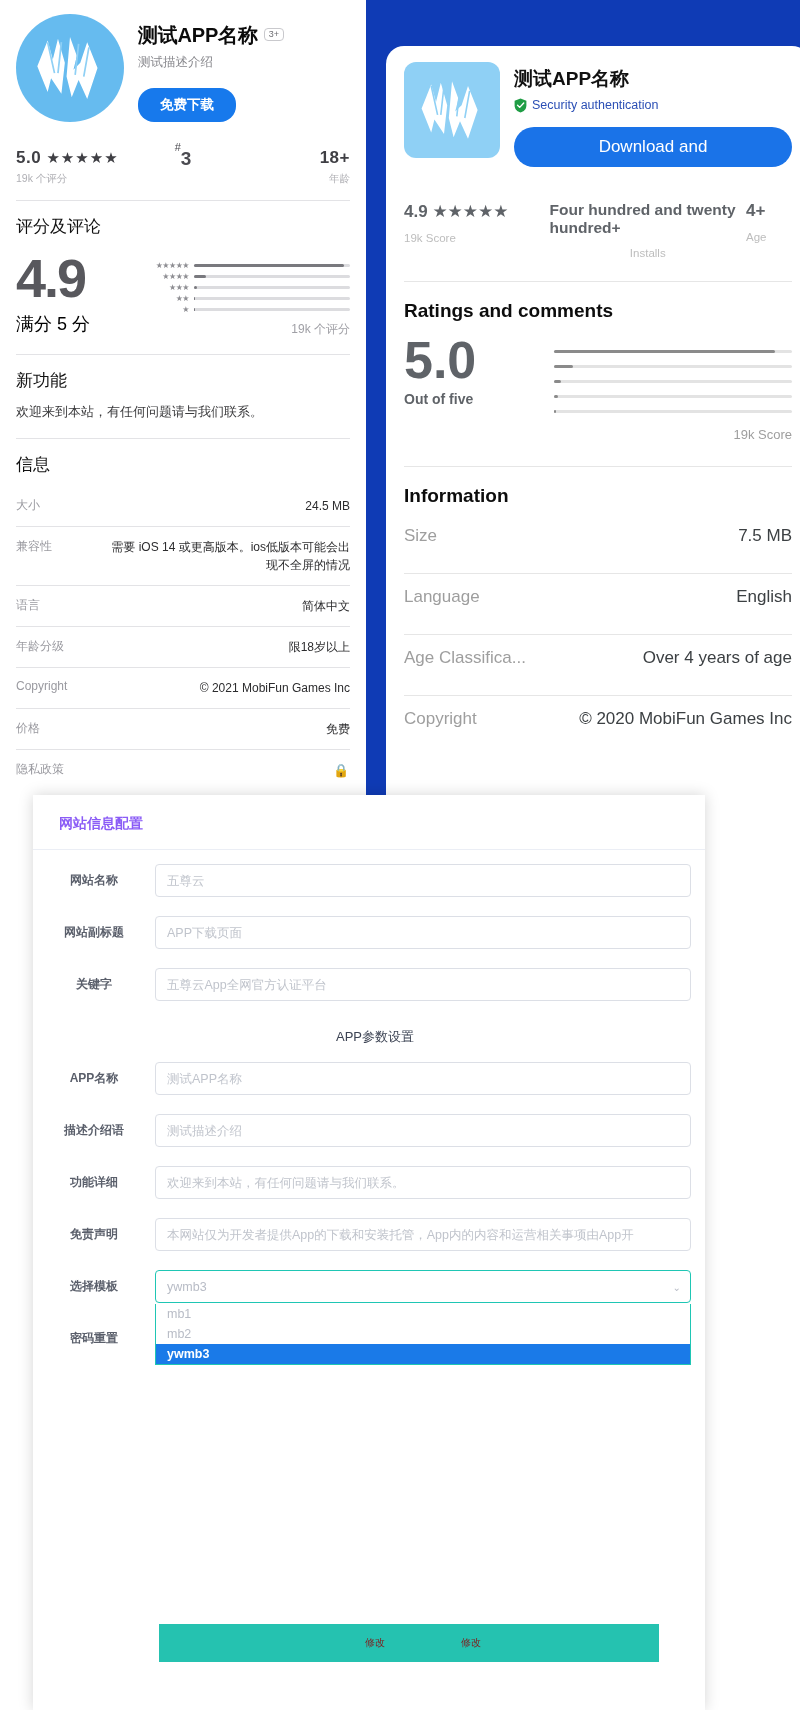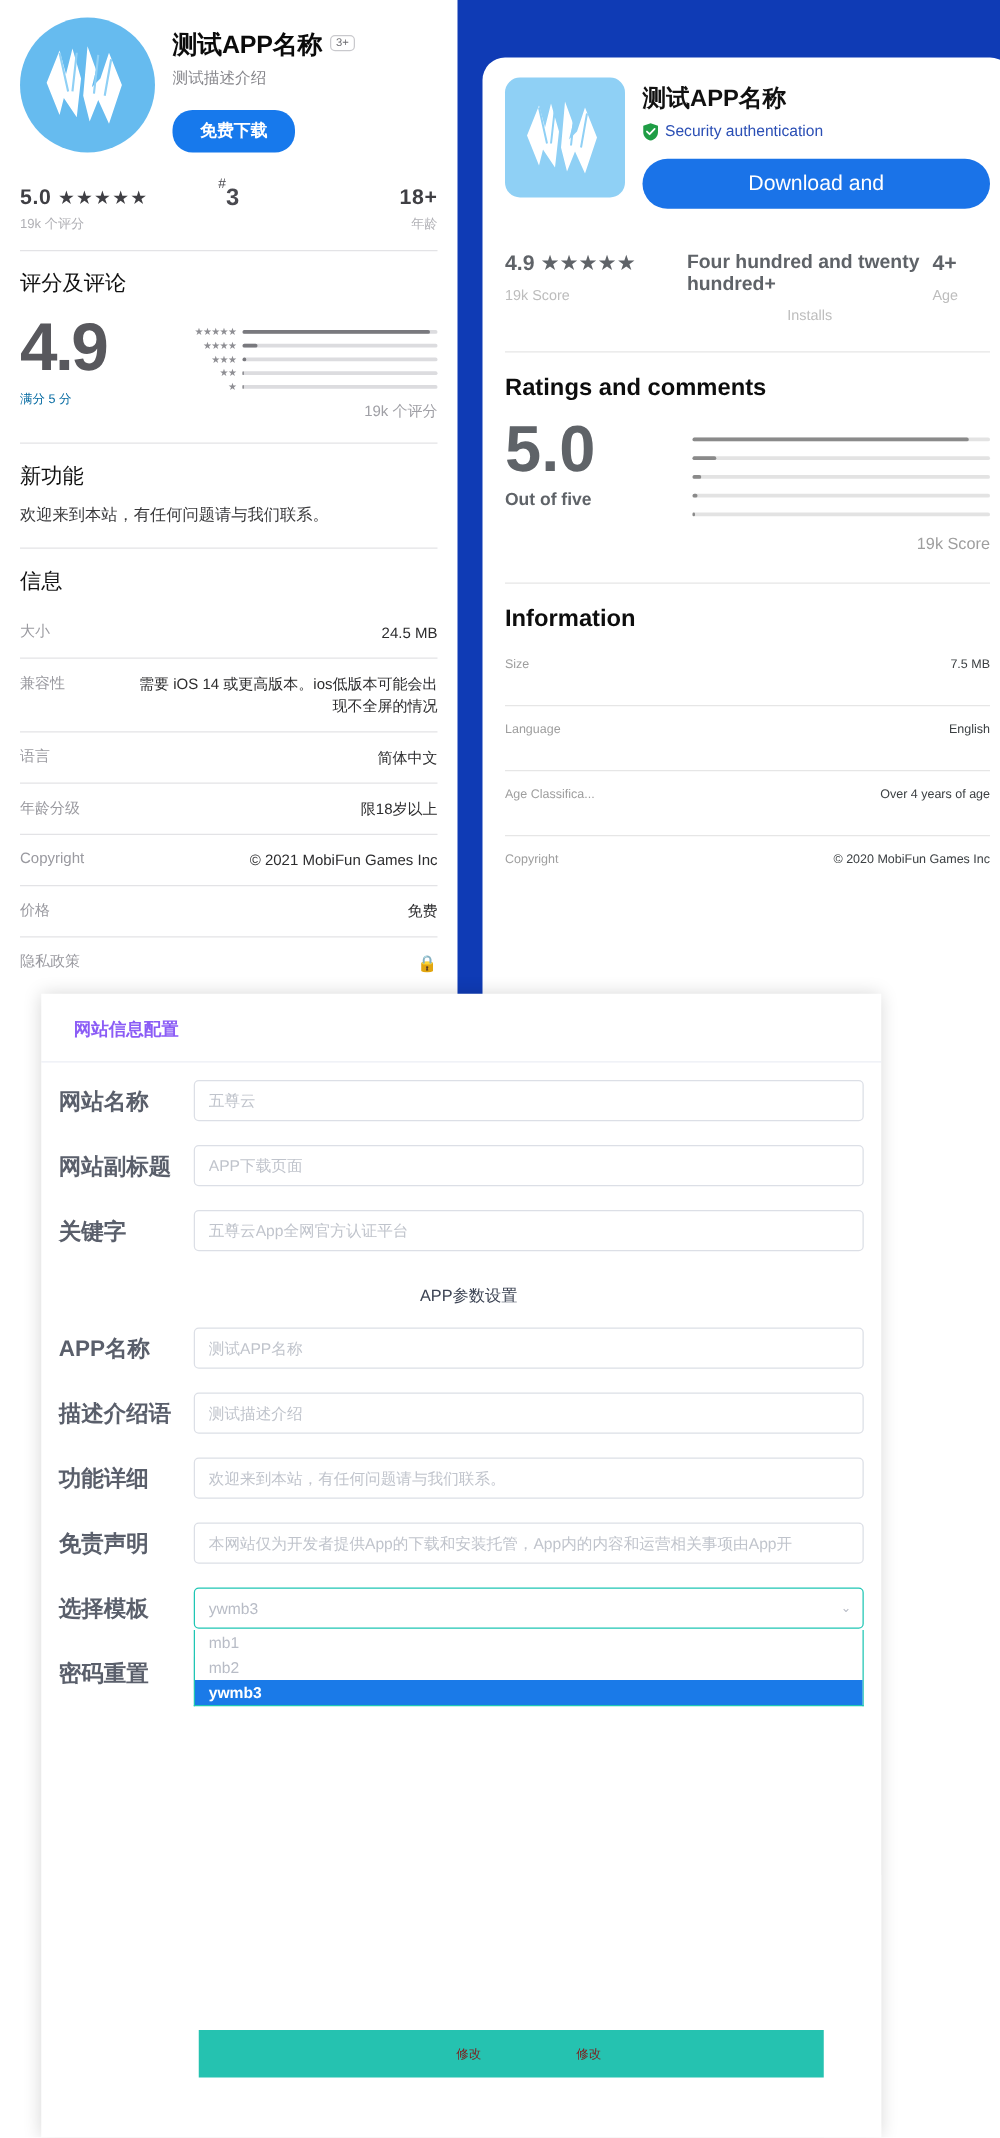--- a/index.html
+++ b/index.html
@@ -47,21 +47,21 @@
   .rank{ font-size:19px; font-weight:bold; color:#4a4a50; }
   .rank sup{ font-size:11px; font-weight:normal; position:relative; top:-7px; }
 
   .hr{ height:1px; background:#e3e3e6; margin:0; }
   .sect-title{ font-size:17px; font-weight:normal; color:#111; padding:14px 0 10px 0; }
   .sect-body{ font-size:13px; color:#3a3a3c; padding-bottom:16px; line-height:1.5; }
 
   .rating-block{ display:flex; align-items:flex-start; padding:6px 0 16px 0; }
   .big-score{ width:130px; flex:0 0 auto; }
   .big-score .num{ font-size:54px; font-weight:bold; color:#58585d; line-height:.92; letter-spacing:-2px; }
-  .big-score .of{ font-size:10px; color:#0369a1; margin-top:8px; }
+  .big-score .of{ font-size:18px; color:#000000; margin-top:8px; }
   .bars{ flex:1; padding-top:6px; }
   .bar-row{ display:flex; align-items:center; height:11px; }
   .bar-stars{
     width:48px; text-align:right; font-size:8px; color:#8e8e93;
     letter-spacing:-0.5px; padding-right:5px; line-height:1;
   }
   .bar-track{ flex:1; height:2.5px; background:#dcdcdf; border-radius:2px; position:relative; }
   .bar-fill{ position:absolute; left:0; top:0; height:2.5px; background:#79797e; border-radius:2px; }
   .bars-caption{ text-align:right; font-size:12px; color:#a0a0a6; margin-top:6px; }
 
@@ -112,39 +112,39 @@
   .gp-rating{ display:flex; align-items:flex-start; padding:8px 0 10px 0; }
   .gp-big{ width:150px; flex:0 0 auto; }
   .gp-big .num{ font-size:52px; font-weight:bold; color:#5f6368; line-height:.95; }
   .gp-big .of{ font-size:14px; font-weight:bold; color:#5f6368; margin-top:6px; }
   .gp-bars{ flex:1; padding-top:8px; }
   .gp-bar-row{ display:flex; align-items:center; height:15px; }
   .gp-bar-track{ flex:1; height:3px; background:#e3e3e3; border-radius:2px; position:relative; }
   .gp-bar-fill{ position:absolute;left:0;top:0;height:3px;background:#8a8a8a;border-radius:2px; }
   .gp-bars-cap{ text-align:right; font-size:13px; color:#9e9e9e; margin-top:8px; }
 
-  .gp-info-row{ display:flex; padding:13px 0; font-size:10px; }
+  .gp-info-row{ display:flex; padding:13px 0; font-size:17px; }
   .gp-k{ color:#9e9e9e; flex:1; }
   .gp-v{ color:#3c4043; text-align:right; }
 
   
   .form-card{
     position:absolute; left:33px; top:795px; width:672px; height:915px;
     background:#fff; box-shadow:0 0 14px rgba(0,0,0,.17);
   }
   .form-head{
     padding:20px 26px 16px 26px; font-size:14px; color:#8b5cf6;
     border-bottom:1px solid #ebeef5;
     font-weight:bold;
   }
   .form-body{ padding:14px 14px 0 14px; }
   .f-row{ display:flex; align-items:center; margin-bottom:19px; }
   .f-label{
-    width:108px; flex:0 0 auto; text-align:left; padding-right:14px;
-    font-size:18px; color:#5a5f6b; font-weight:bold;
+    width:108px; flex:0 0 auto; text-align:center; padding-right:14px;
+    font-size:12px; color:#5a5f6b; font-weight:bold;
   }
   .f-input{
     flex:1; height:33px; border:1px solid #dcdfe6; border-radius:4px;
     background:#fff; font-size:12.5px; color:#c0c4cc;
     padding:0 11px; display:flex; align-items:center;
     font-family:inherit; outline:none; width:100%;
   }
   .f-input::placeholder{ color:#c0c4cc; }
   .group-title{
     font-size:13px; color:#3c4353; padding:8px 0 16px 12px; margin-top:8px;text-align:center;

